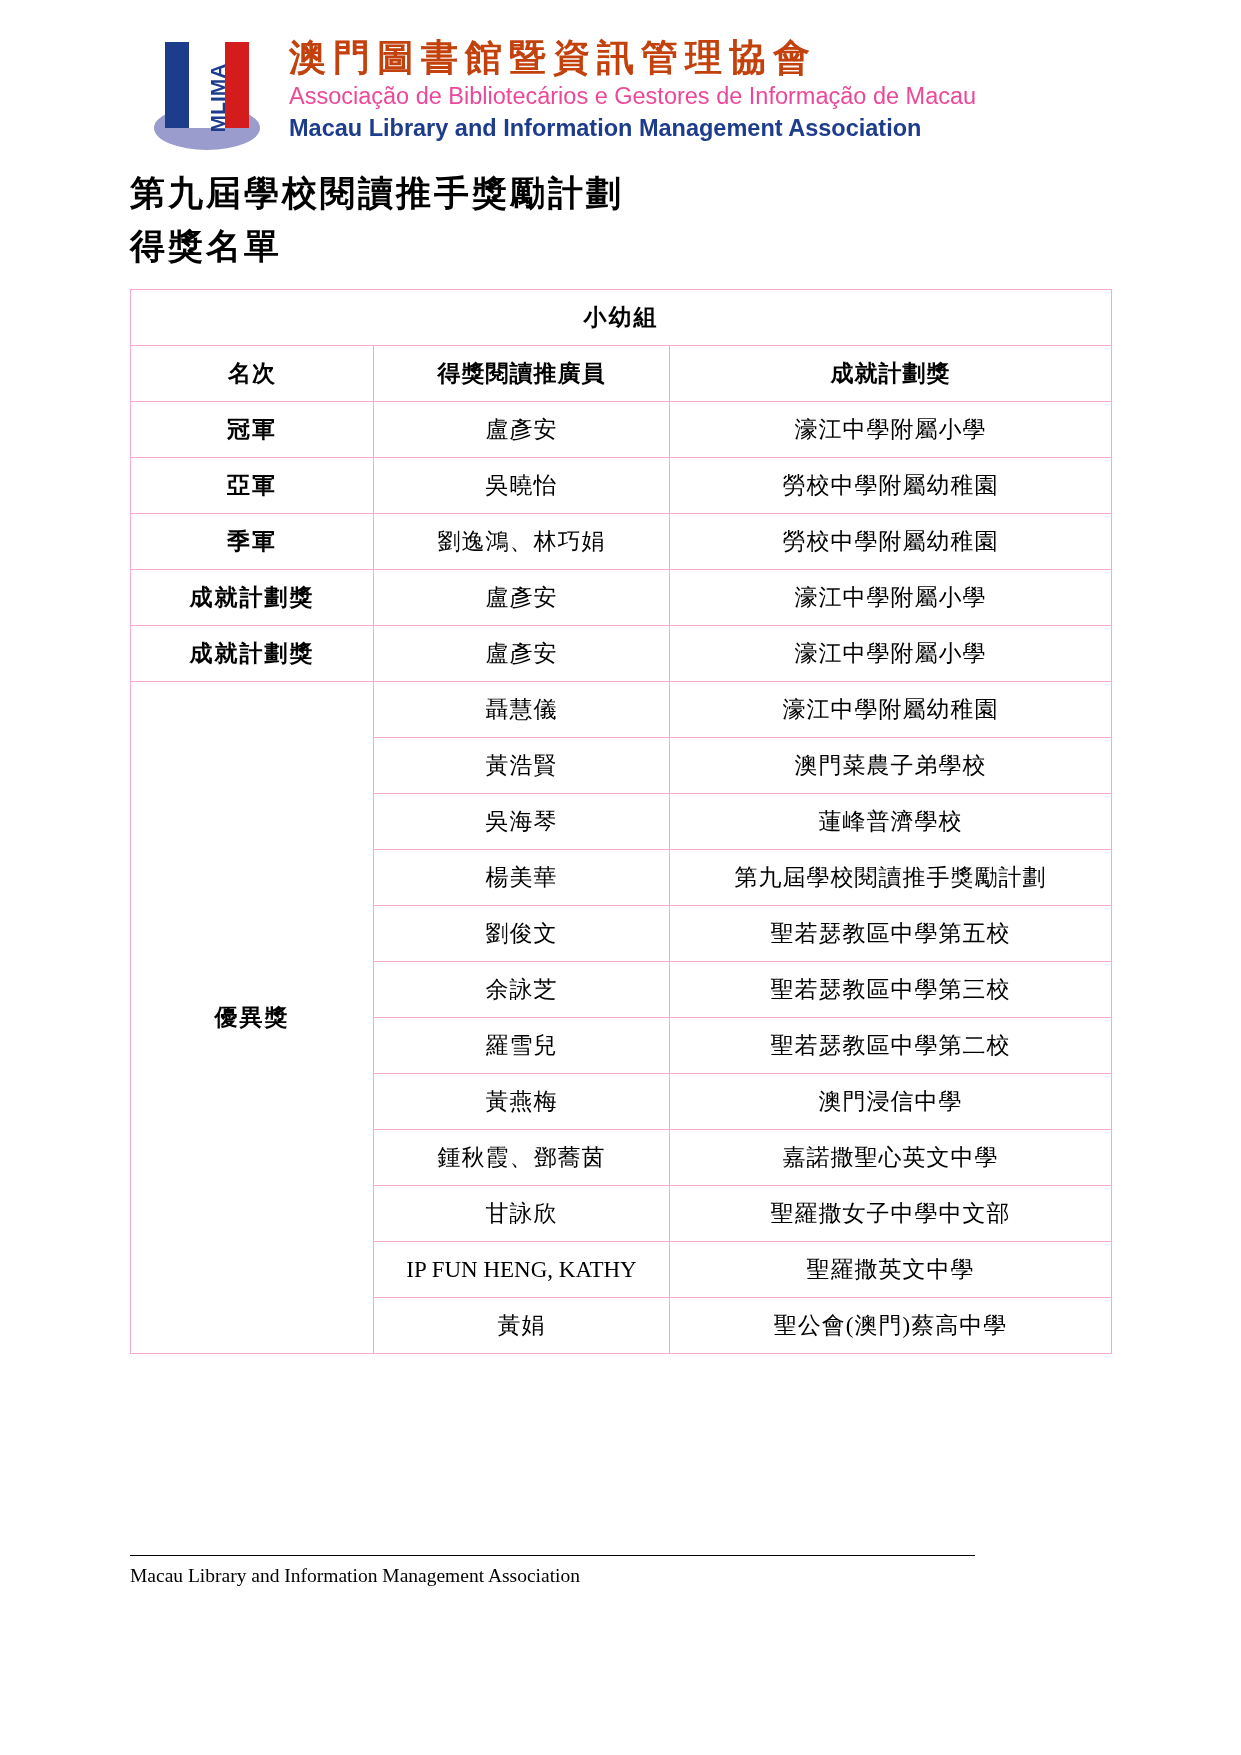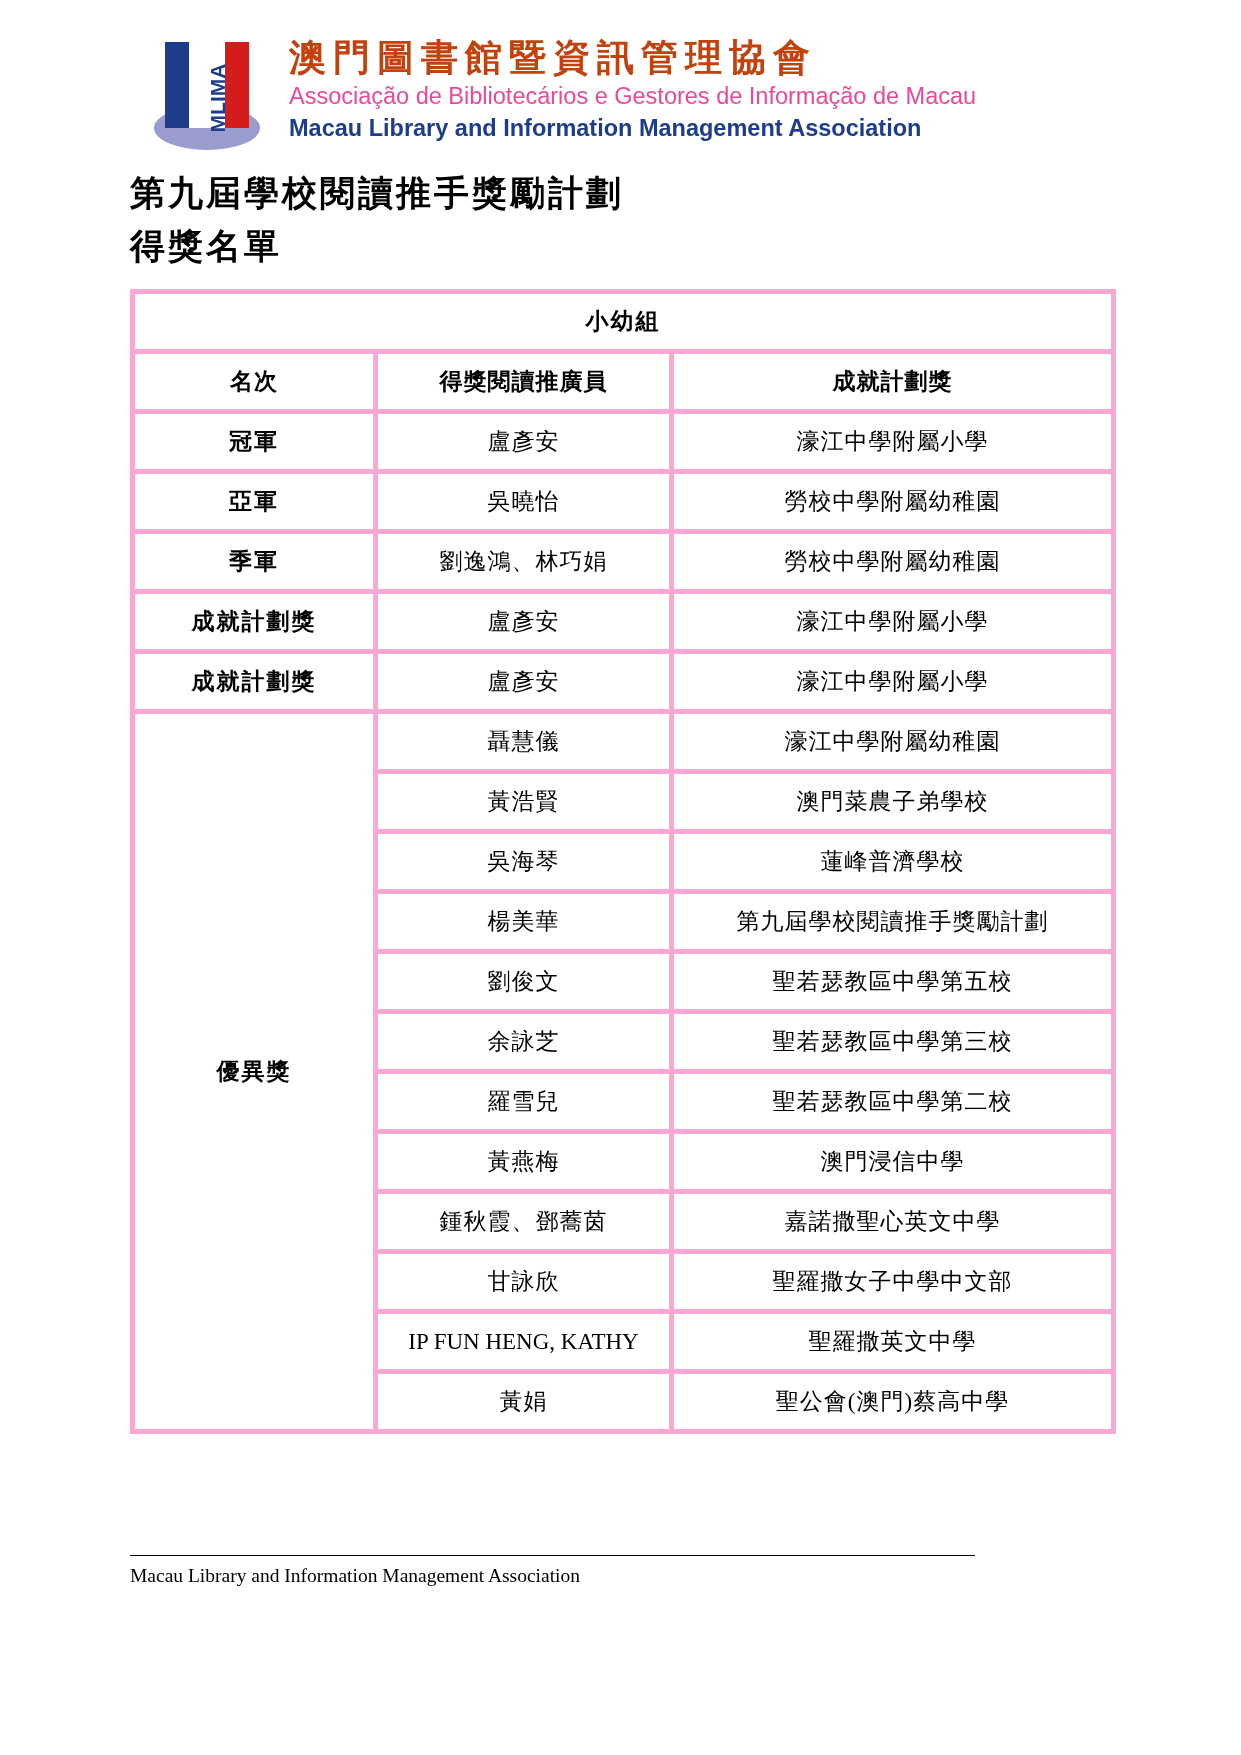--- a/index.html
+++ b/index.html
@@ -80,21 +80,21 @@
   }
 
   
   table.awards {
     width: 100%;
     border-collapse: collapse;
     margin-top: 16px;
     table-layout: fixed;
   }
   table.awards td {
-    border: 5px solid #f9a8d4;
+    border: 1px solid #f9a8d4;
     text-align: center;
     vertical-align: middle;
     font-size: 23px;
     padding: 12px 4px;
     font-family: "Liberation Serif", serif;
   }
   td.group-head {
     font-weight: bold;
     font-size: 24px;
     letter-spacing: 2px;

